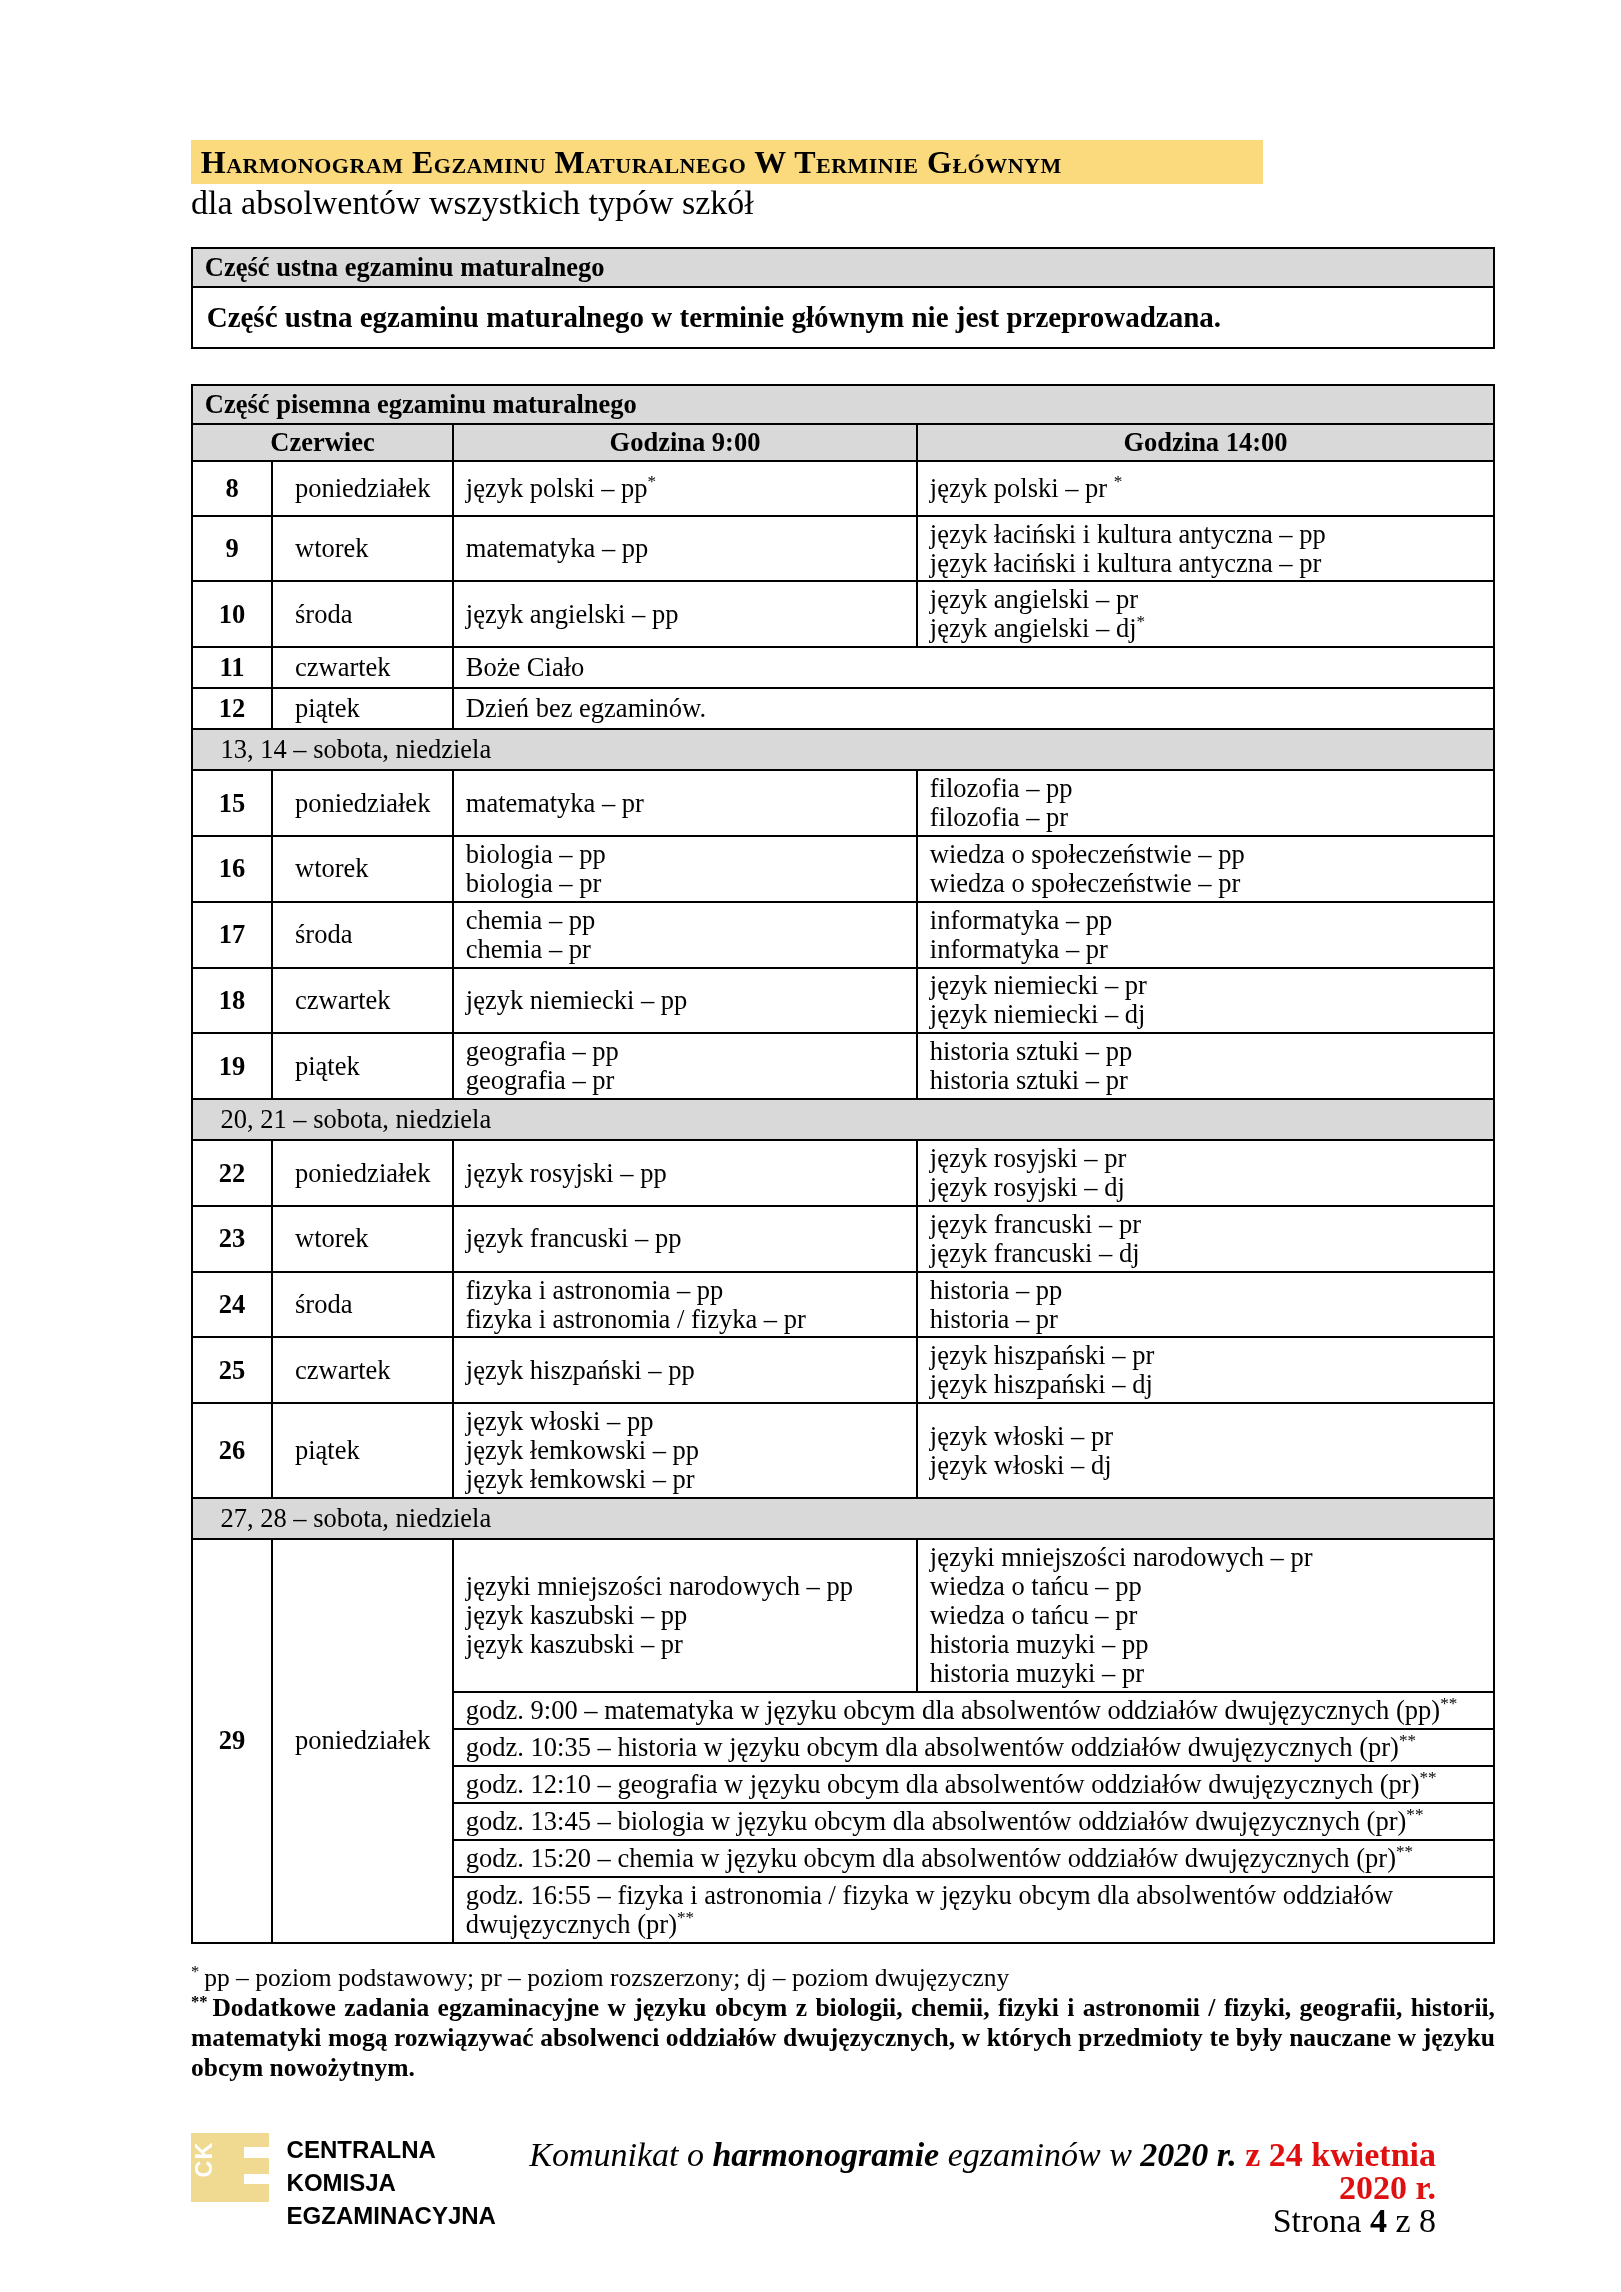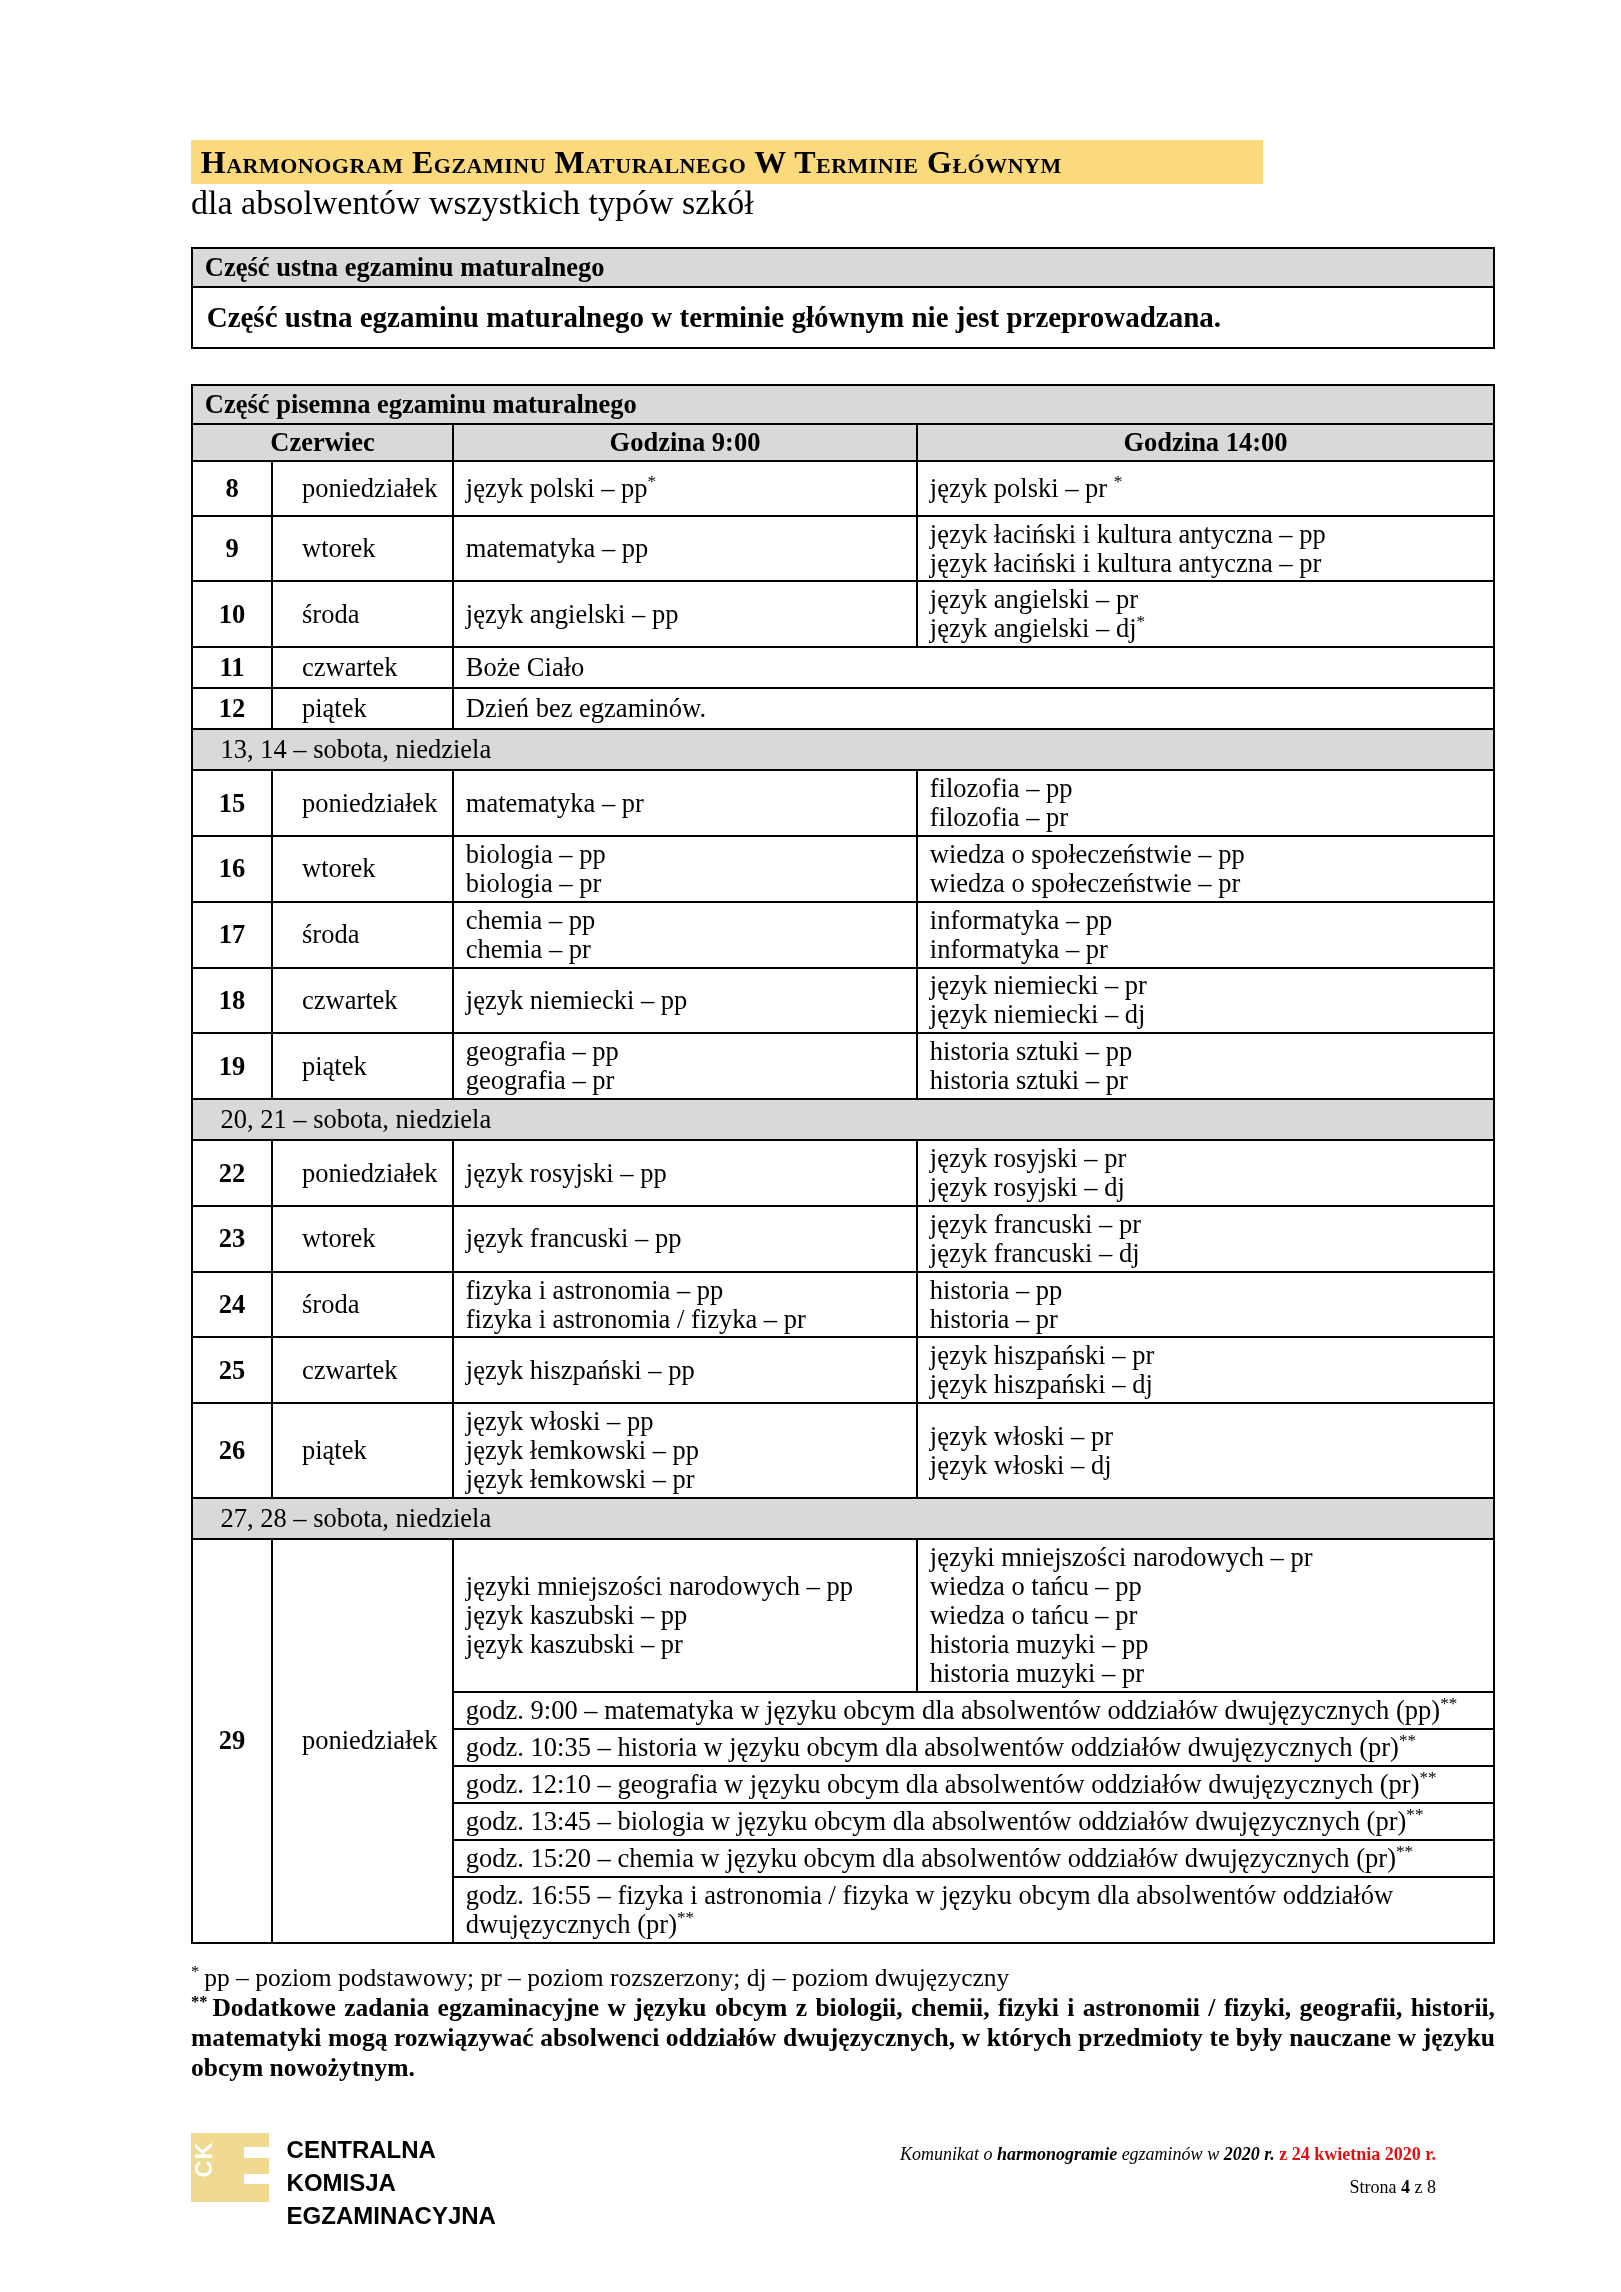--- a/index.html
+++ b/index.html
@@ -27,21 +27,21 @@
   
   table{border-collapse:collapse;width:100%;table-layout:fixed;border:2.9px solid #000;}
   td{border:2px solid #000;vertical-align:middle;padding:2.9px 11.8px;font-size:26.5px;line-height:29px;}
   .tbl-oral{margin-top:29px;}
   .tbl-written{margin-top:35px;}
   td.hdr{background:var(--gray);text-align:left;font-weight:bold;height:39px;}
   td.colhead{background:var(--gray);text-align:center;font-weight:bold;height:34px;}
   .oral-body td{height:61px;font-weight:bold;font-size:29px;padding-left:13.7px;}
 
   td.day{font-weight:bold;text-align:center;padding:2.9px 3.9px;}
-  td.weekday{padding-left:29px;}
+  td.weekday{padding-left:22px;}
   .row-exam td{height:55px;}
   .row-day-span td{height:41px;}
   .row-weekend td{height:41px;background:var(--gray);padding-left:27.4px;}
   .row-godz td{height:37px;}
   sup{font-size:0.65em;line-height:0;}
 
   
   .footnotes{margin-top:19.6px;font-size:25.5px;line-height:30px;}
   .footnotes sup{margin-right:4.9px;}
   .fn2{text-align:justify;font-weight:bold;}
@@ -54,21 +54,21 @@
     position:absolute;left:-7.8px;top:13.7px;width:43px;text-align:center;
     transform:rotate(-90deg);color:#fff;font-family:"Liberation Sans",sans-serif;
     font-weight:bold;font-size:23.5px;letter-spacing:1px;
   }
   .logo .notch{position:absolute;right:0;width:25.5px;height:10.8px;background:#fff;}
   .logo .n1{top:14.7px;} .logo .n2{top:41px;}
   .brand-text{
     margin-left:17.6px;font-family:"Liberation Sans",sans-serif;font-weight:bold;
     font-size:24px;line-height:33px;letter-spacing:0;
   }
-  .footer-right{text-align:right;margin-top:29px;padding-right:59px;font-size:18px;line-height:33px;}
+  .footer-right{text-align:right;margin-top:29px;padding-right:59px;font-size:34px;line-height:33px;}
   .it{font-style:italic;}
   .bi{font-style:italic;font-weight:bold;}
   .red{color:var(--red);font-weight:bold;}
   .b{font-weight:bold;}
 </style>
 </head>
 <body>
 
 <div class="content">
 

